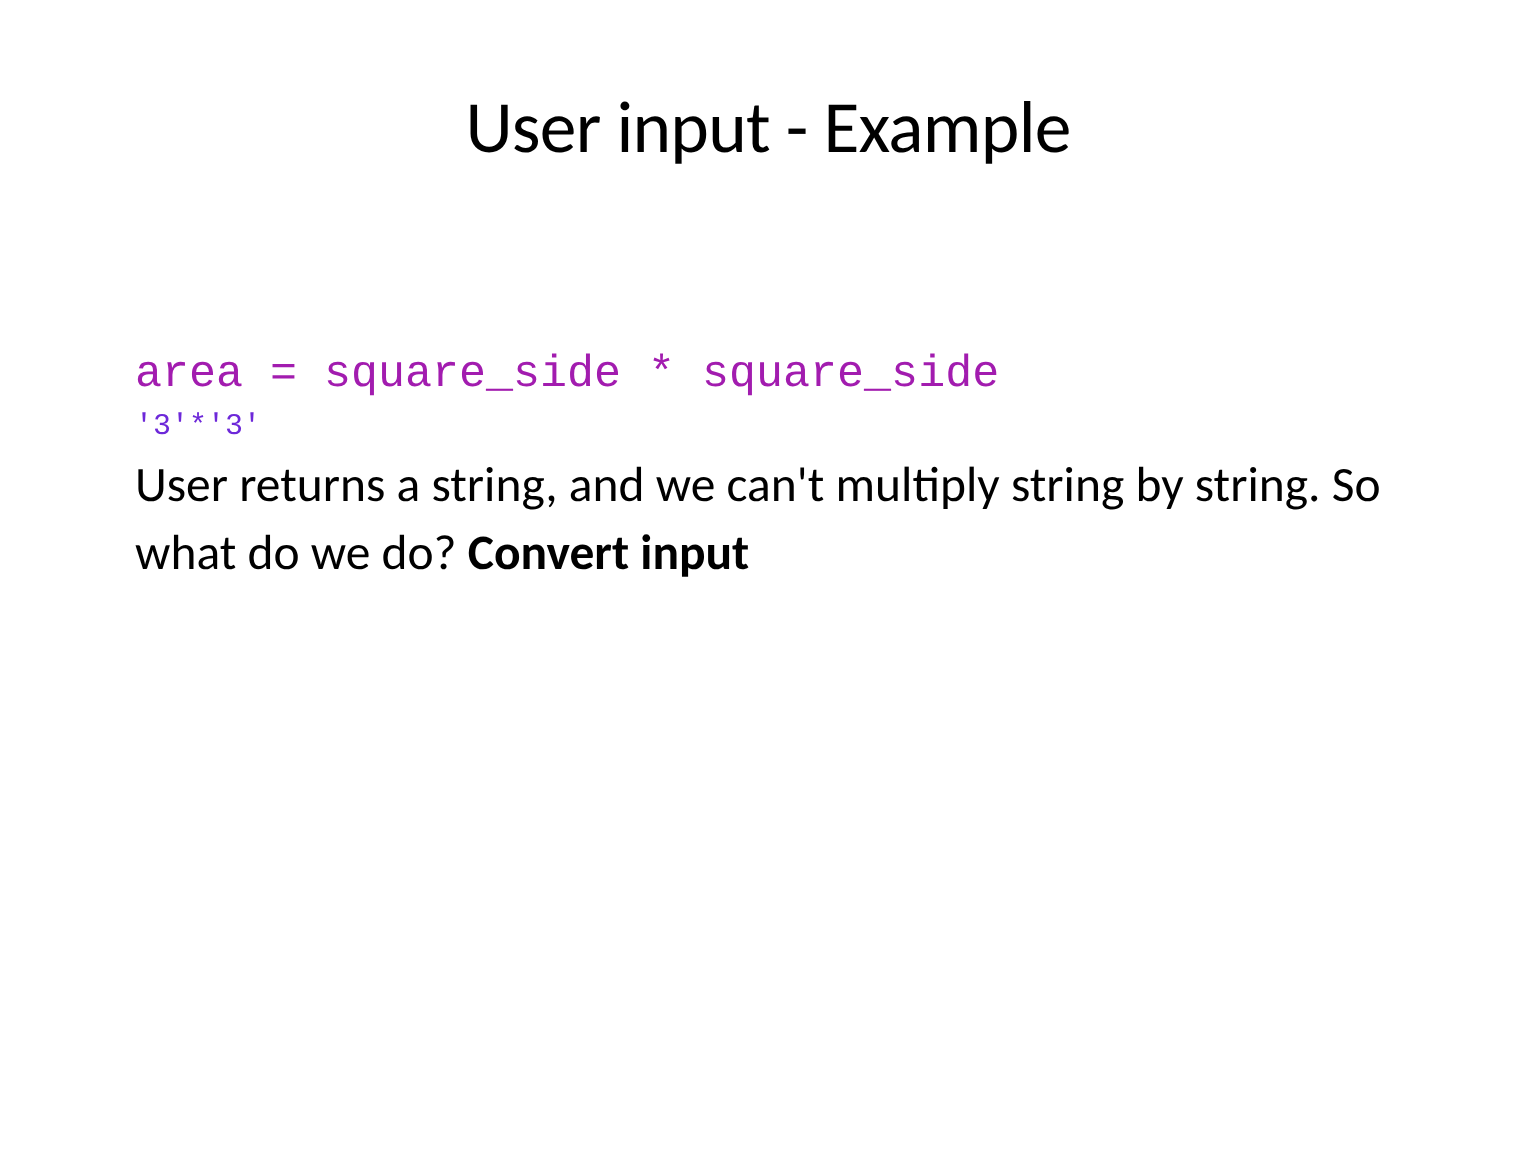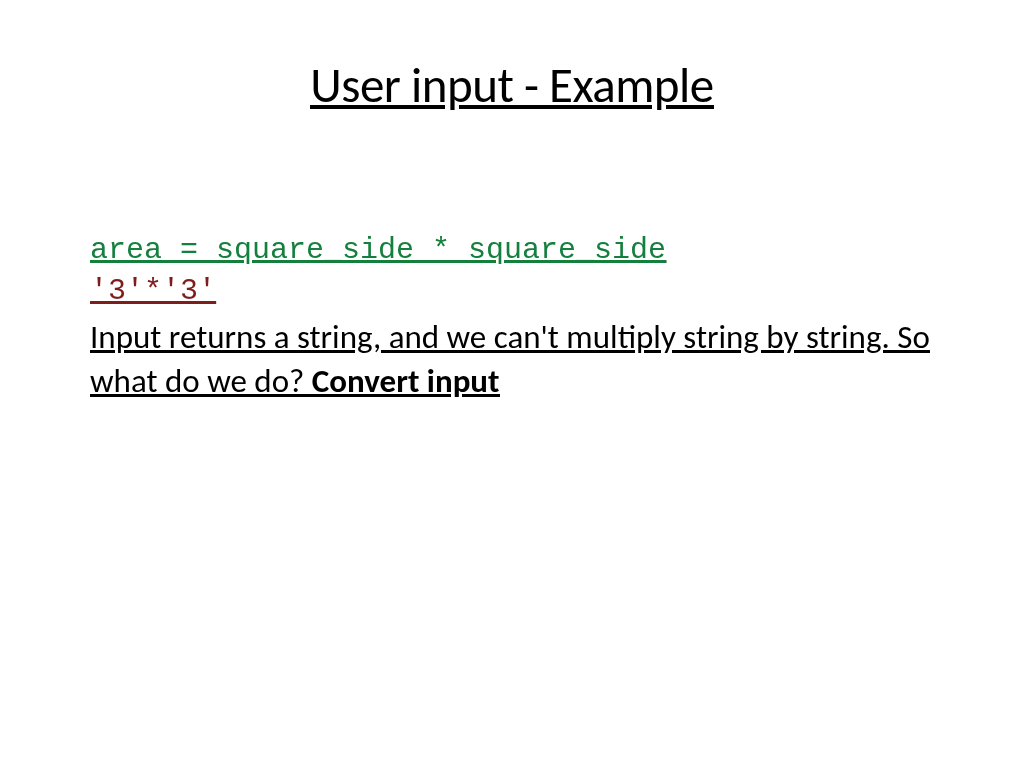--- a/index.html
+++ b/index.html
@@ -1,19 +1,18 @@
 <!DOCTYPE html>
 <html><head>
   <meta charset="utf-8">
   <style>
     * {
       margin: 0;
       padding: 0;
       box-sizing: border-box;
-      text-decoration: underline;
     }
     body {
       width: 1024px;
       height: 767px;
       background: #ffffff;
       font-family: Calibri, 'Segoe UI', sans-serif;
       overflow: hidden;
     }
     .slide {
       width: 100%;
@@ -28,27 +27,27 @@
       text-align: center;
       margin-bottom: 115px;
       letter-spacing: -0.5px;
     }
     .content {
       font-size: 30px;
       line-height: 1.38;
     }
     .code-line {
       font-family: 'Courier New', Courier, monospace;
-      color: #15803d;
+      color: #a21caf;
       font-size: 30px;
     }
     .error-line {
       font-family: 'Courier New', Courier, monospace;
-      color: #7f1d1d;
-      font-size: 30px;
+      color: #6d28d9;
+      font-size: 20px;
     }
     .body-text {
       font-family: Calibri, 'Segoe UI', sans-serif;
       color: #000;
       font-size: 33px;
       margin-top: 2px;
       line-height: 1.35;
     }
     .bold {
       font-weight: 700;
@@ -56,16 +55,16 @@
   </style>
 </head>
 <body>
 
 <div class="slide">
   <h1 class="title">User input - Example</h1>
   <div class="content">
     <div class="code-line">area = square_side * square_side</div>
     <div class="error-line">'3'*'3'</div>
     <div class="body-text">
-      <span>Input returns a string, and we can't multiply string by string. So what do we do? </span><span class="bold">Convert input</span>
+      <span>User returns a string, and we can't multiply string by string. So what do we do? </span><span class="bold">Convert input</span>
     </div>
   </div>
 </div>
 
 </body></html>

